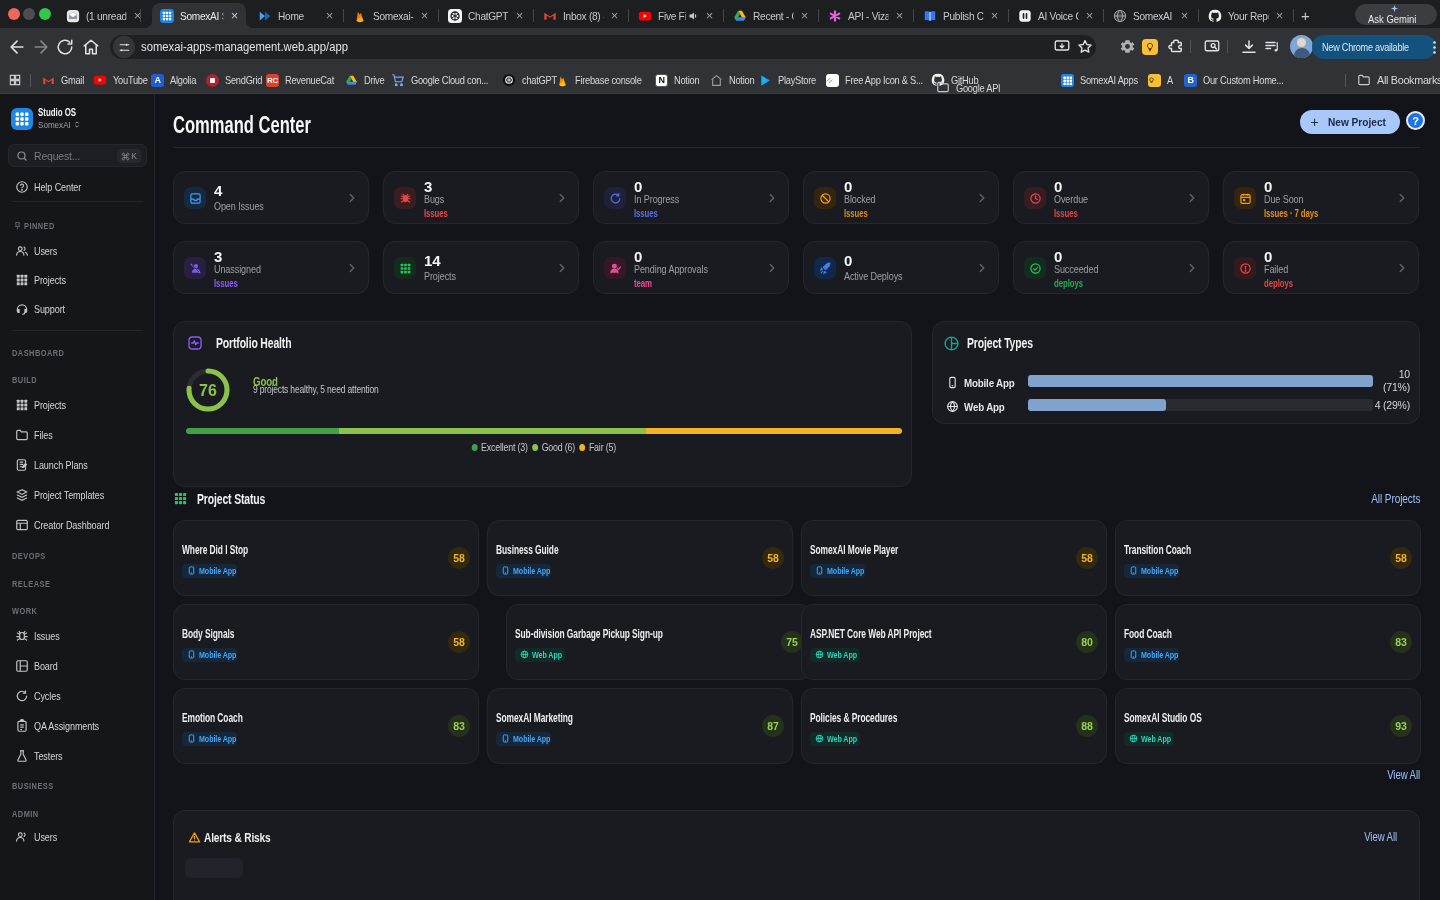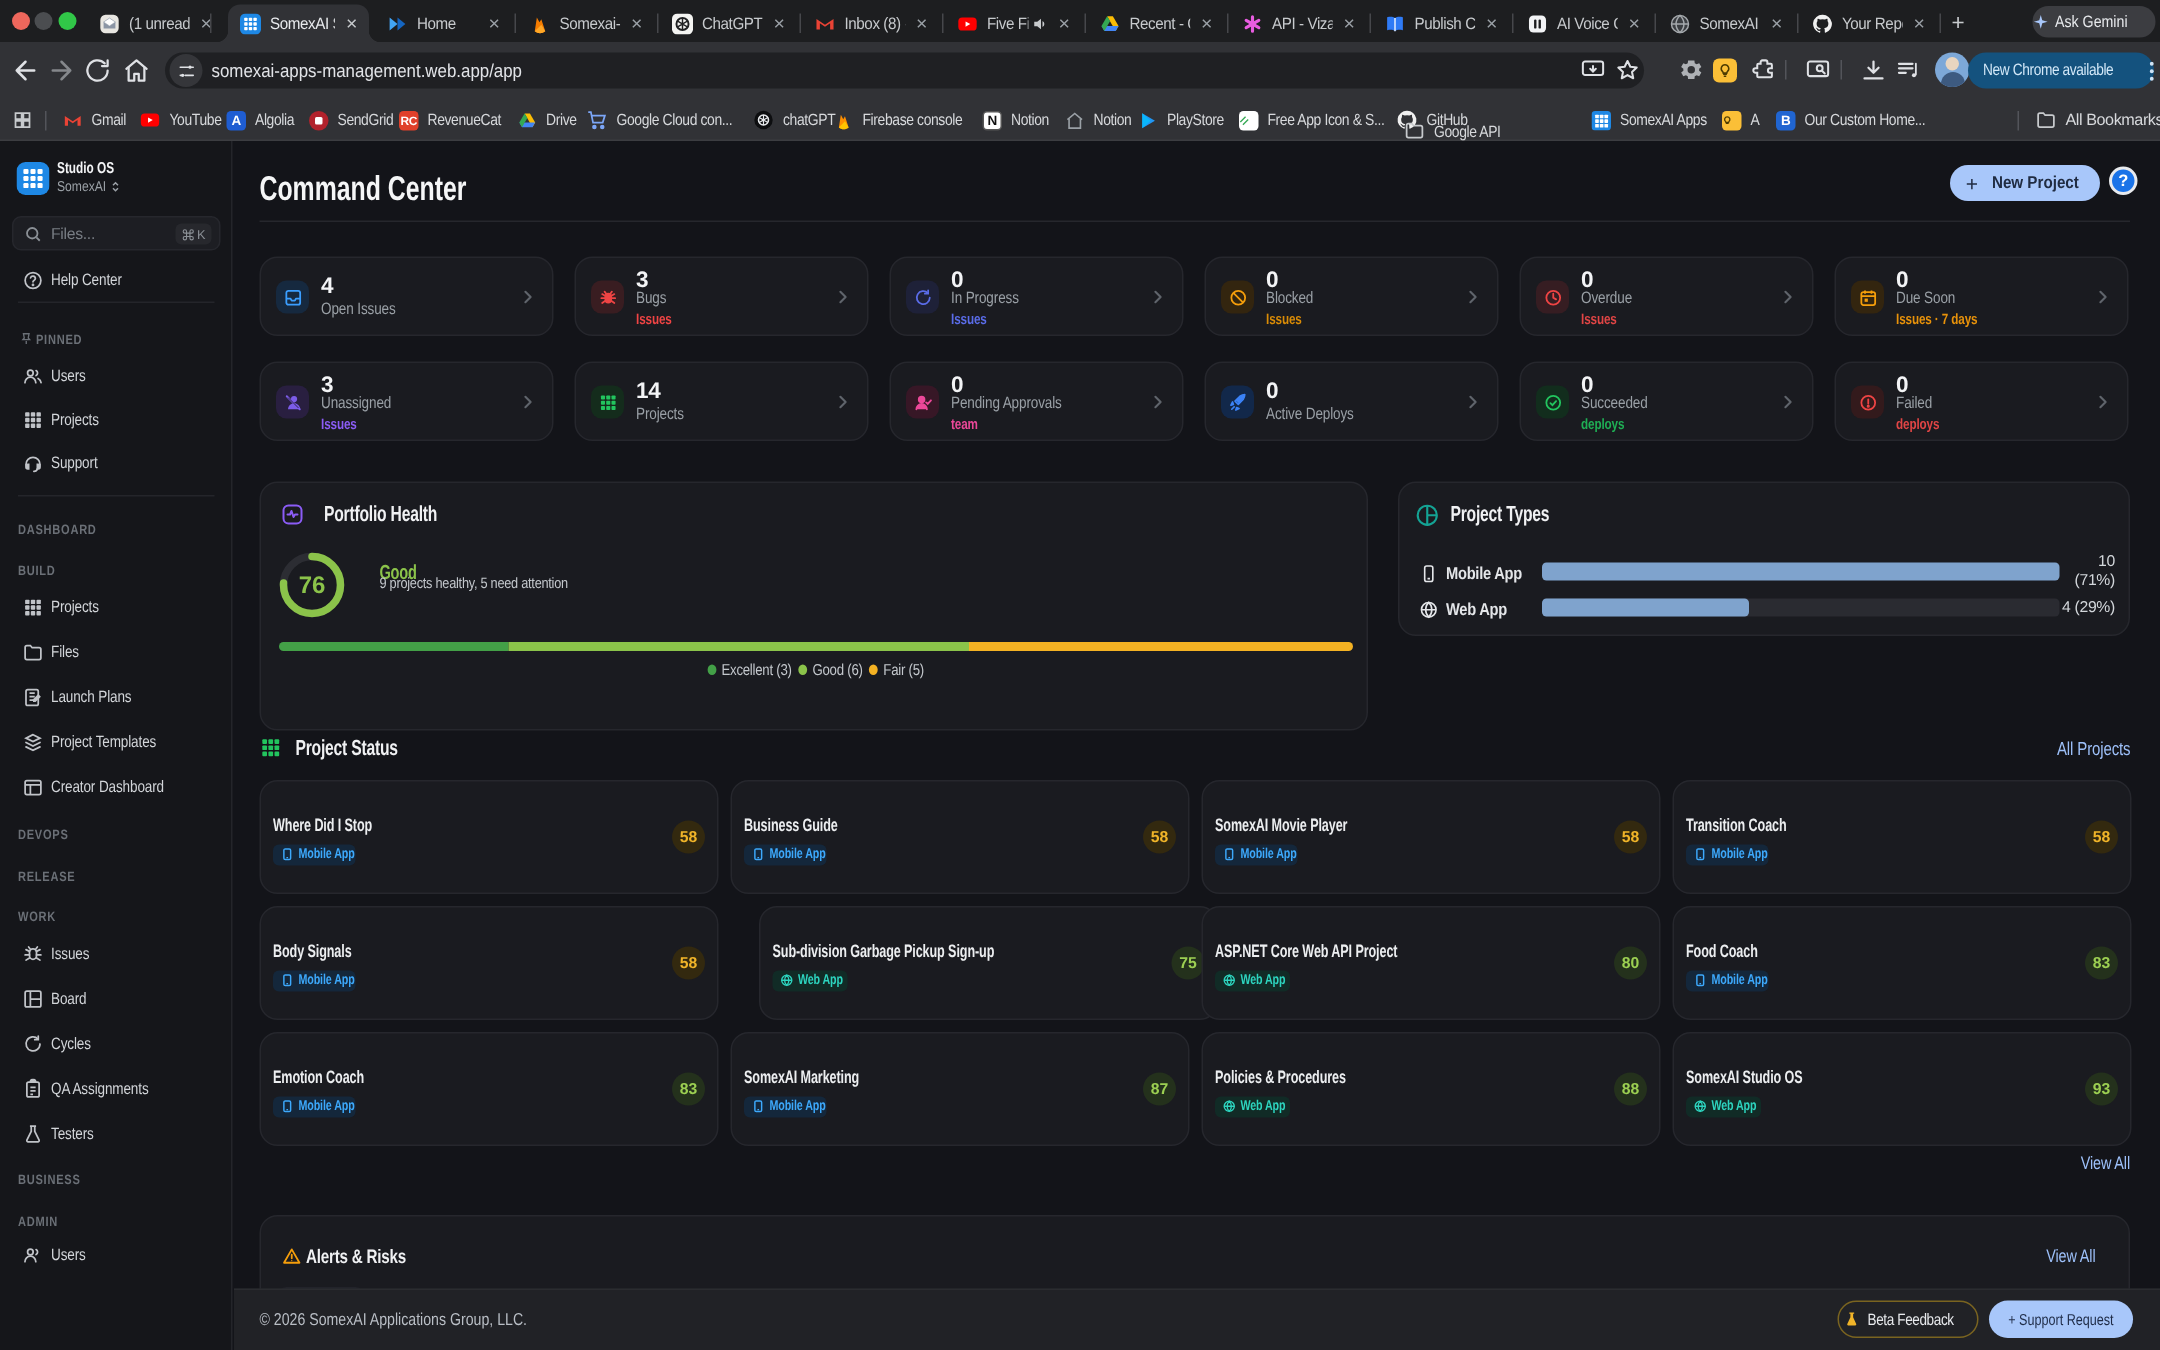--- a/index.html
+++ b/index.html
@@ -182,21 +182,21 @@
         <span class="x">×</span>
     </div>
     <div class="tab" style="left:1200px;width:91px;">
       <svg class="fav" viewBox="0 0 16 16">
           <path fill="#f0f0f0" d="M8 1a7 7 0 0 0-2.2 13.7c.35.06.48-.15.48-.34v-1.2c-1.95.42-2.36-.94-2.36-.94-.32-.8-.78-1.02-.78-1.02-.63-.44.05-.43.05-.43.7.05 1.08.72 1.08.72.63 1.07 1.64.76 2.04.58.06-.45.24-.76.44-.93-1.56-.18-3.2-.78-3.2-3.46 0-.76.27-1.39.72-1.88-.07-.18-.31-.9.07-1.86 0 0 .59-.19 1.92.72a6.7 6.7 0 0 1 3.5 0c1.33-.91 1.92-.72 1.92-.72.38.96.14 1.68.07 1.86.45.49.72 1.12.72 1.88 0 2.69-1.64 3.28-3.2 3.45.25.22.47.64.47 1.3v1.92c0 .19.13.4.49.34A7 7 0 0 0 8 1z"></path>
         </svg>
       <span class="t">Your Repo</span>
         <span class="x">×</span>
     </div>
     <div style="position:absolute;left:1301px;top:7px;color:#c7cacd;font-size:15px;">+</div>
-    <div style="position:absolute;left:1355px;top:4px;width:82px;height:21px;background:#3c3d41;border-radius:11px;display:flex;align-items:center;color:#e8eaed;font-size:11px;">
+    <div style="position:absolute;left:1355px;top:4px;width:82px;height:21px;background:#3c3d41;border-radius:11px;display:flex;align-items:center;color:#e8eaed;font-size:11px;flex-direction:column;">
       <svg width="11" height="11" viewBox="0 0 24 24" style="margin-right:4px;">
           <path d="M12 2l2.2 7.8L22 12l-7.8 2.2L12 22l-2.2-7.8L2 12l7.8-2.2z" fill="#a8c7fa"></path>
         </svg>
         <span style="display:inline-block;transform:scaleX(0.86);transform-origin:0 50%;white-space:nowrap;">Ask Gemini
     </span>
       </div>
     <div class="tabsep" style="left:140px;"></div>
     <div class="tabsep" style="left:343px;"></div>
     <div class="tabsep" style="left:438px;"></div>
     <div class="tabsep" style="left:533px;"></div>
@@ -439,21 +439,21 @@
       <div style="position:absolute;left:38px;top:25px;font-size:9.5px;color:#9aa0a6;letter-spacing:0;"><span style="display:inline-block;transform:scaleX(0.85);transform-origin:0 50%;">SomexAI</span></div>
       <svg style="position:absolute;left:73px;top:26px;" width="8" height="9" viewBox="0 0 24 24" fill="none" stroke="#9aa0a6" stroke-width="3">
           <path d="M7 9l5-5 5 5M7 15l5 5 5-5"></path>
         </svg>
 
       <div style="position:absolute;left:8px;top:50px;width:139px;height:23px;background:#1d1e23;border:1px solid #26272d;border-radius:6px;">
         <svg style="position:absolute;left:7px;top:5px;" width="12" height="12" viewBox="0 0 24 24" fill="none" stroke="#8b9096" stroke-width="2.4">
             <circle cx="11" cy="11" r="7"></circle>
             <path d="M16.5 16.5 21 21"></path>
           </svg>
-        <span style="position:absolute;left:25px;top:5px;font-size:10.5px;color:#787d84;letter-spacing:-0.2px;">Files...</span>
+        <span style="position:absolute;left:25px;top:5px;font-size:10.5px;color:#787d84;letter-spacing:-0.2px;">Request...</span>
         <span style="position:absolute;right:5px;top:4px;background:#27282d;border-radius:4px;font-size:8.5px;color:#8b9096;padding:2px 4px;display:flex;align-items:center;"><svg width="9" height="9" viewBox="0 0 24 24" fill="none" stroke="#8b9096" stroke-width="2" stroke-linecap="round" stroke-linejoin="round" style="margin-right:1px;">
               <path d="M15 6v12a3 3 0 1 0 3-3H6a3 3 0 1 0 3 3V6a3 3 0 1 0-3 3h12a3 3 0 1 0-3-3"></path>
             </svg>K</span>
       </div>
 
       <div class="sitem" style="top:79px;">
         <svg width="14" height="14" viewBox="0 0 24 24" fill="none" stroke="#c0c3c8" stroke-width="2">
             <circle cx="12" cy="12" r="9"></circle>
             <path d="M9.2 9a2.8 2.8 0 0 1 5.5.7c0 1.8-2.7 2.3-2.7 3.8" stroke-linecap="round"></path>
             <circle cx="12" cy="17" r="0.6" fill="#c0c3c8"></circle>
@@ -978,27 +978,14 @@
         <svg style="position:absolute;left:14px;top:20px;" width="13" height="13" viewBox="0 0 24 24" fill="none" stroke="#f59e0b" stroke-width="2.2" stroke-linejoin="round">
             <path d="M12 3.5 21.5 20h-19z"></path>
             <path d="M12 10v4.5" stroke-linecap="round"></path>
             <circle cx="12" cy="17.3" r="0.8" fill="#f59e0b" stroke="none"></circle>
           </svg>
         <div style="position:absolute;left:30px;top:19px;font-size:13px;font-weight:bold;color:#f0f1f3;letter-spacing:-0.2px;"><span class="cx78">Alerts &amp; Risks</span></div>
         <div class="link" style="position:absolute;right:22px;top:19px;font-size:12px;"><span class="cxr">View All</span></div>
         <div style="position:absolute;left:11px;top:47px;width:58px;height:20px;border-radius:6px;background:#22232a;"></div>
       </div>
     </div>
-    <div id="footer">
-      <div style="position:absolute;left:17px;top:14px;font-size:11.5px;color:#b9bec5;letter-spacing:0;"><span class="cx85" style="transform:scaleX(0.82);">© 2026 SomexAI Applications Group, LLC.</span></div>
-      <div style="position:absolute;left:1069px;top:7px;width:94px;height:25px;border:1px solid #7a6420;border-radius:13px;display:flex;align-items:center;justify-content:center;color:#e8eaed;font-size:11px;letter-spacing:-0.3px;">
-        <svg width="11" height="11" viewBox="0 0 24 24" style="margin-right:5px;" fill="#f0b429">
-            <path d="M10 3v6L5.5 19a1.5 1.5 0 0 0 1.4 2h10.2a1.5 1.5 0 0 0 1.4-2L14 9V3z"></path>
-            <path d="M8.5 3h7" stroke="#f0b429" stroke-width="2"></path>
-          </svg>
-        <span class="cx85" style="transform:scaleX(0.82);">Beta Feedback</span>
-      </div>
-      <div style="position:absolute;left:1170px;top:7px;width:96px;height:25px;background:#a8c7fa;border-radius:13px;display:flex;align-items:center;justify-content:center;color:#1f2c47;font-size:10.5px;letter-spacing:0;">
-          <span style="display:inline-block;transform:scaleX(0.8);white-space:nowrap;">+ Support Request</span>
-        </div>
-  </div>
   </div>
 </div>
 
 </body></html>

